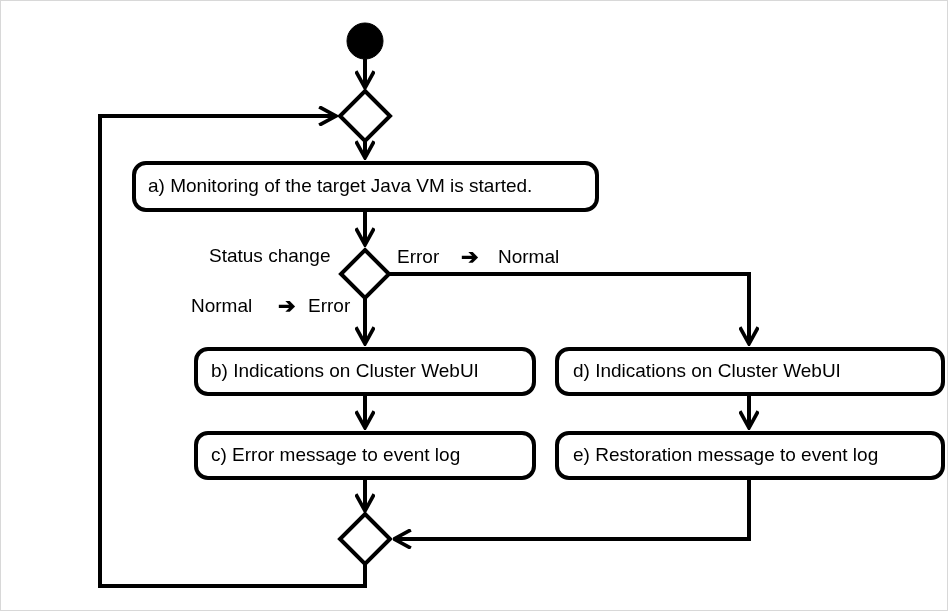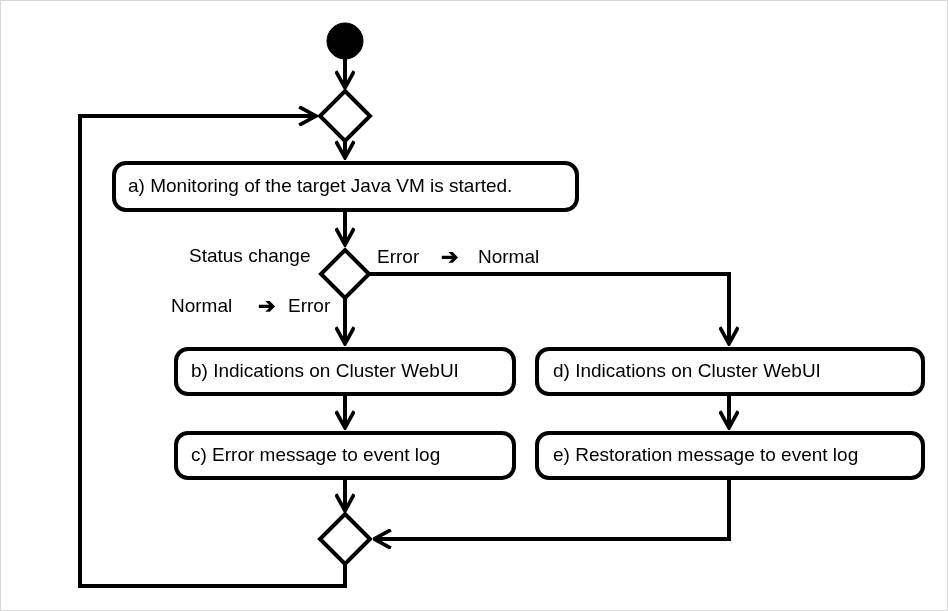--- a/index.html
+++ b/index.html
@@ -11,20 +11,21 @@
     font-family: "Liberation Sans", sans-serif;
   }
   #diagram-frame {
     position: relative;
     width: 948px;
     height: 611px;
     background: #ffffff;
     border: 1px solid #d8d8d8;
     box-sizing: border-box;
     overflow: hidden;
+    padding-left: 20px;
   }
   #activity-svg {
     display: block;
     width: 948px;
     height: 611px;
   }
   .node-shape {
     fill: #ffffff;
     stroke: #000000;
     stroke-width: 4;

